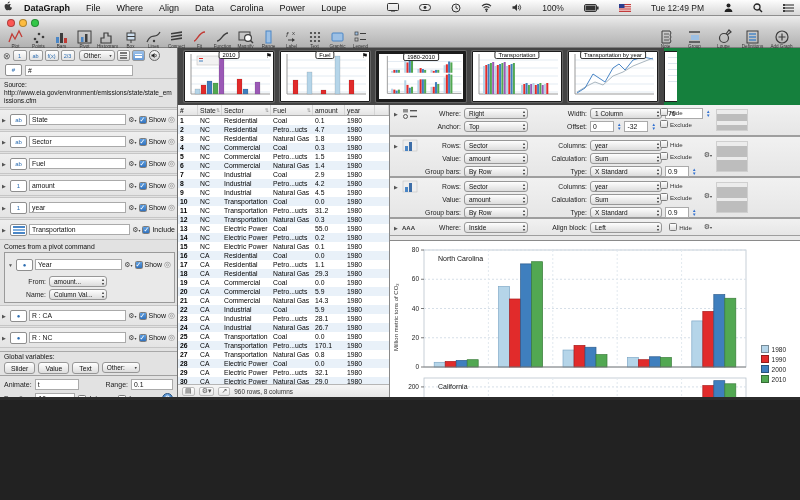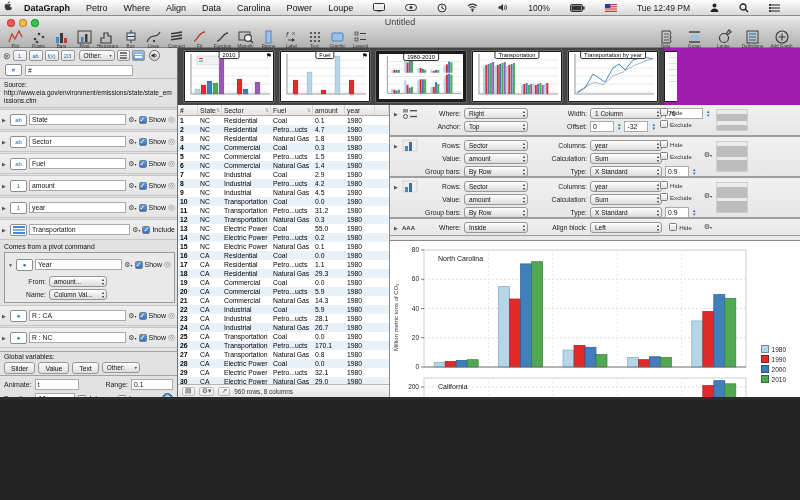--- a/index.html
+++ b/index.html
@@ -1,24 +1,24 @@
 <!DOCTYPE html>
 <html><head>
 <meta charset="utf-8">
 <style>
   html,body{margin:0;padding:0;background:#222;}
   *{box-sizing:border-box;font-family:"Liberation Sans",sans-serif;}
-  #screen{position:relative;width:800px;height:400px;overflow:hidden;background:#a21caf;border-bottom:3px solid #2b2b2b;}
+  #screen{position:relative;width:800px;height:400px;overflow:hidden;background:#15803d;border-bottom:3px solid #2b2b2b;}
   
   #menubar{position:absolute;left:0;top:0;width:800px;height:16px;background:linear-gradient(#fdfdfd,#d8d8d8);border-bottom:1px solid #8e8e8e;display:flex;align-items:center;font-size:9px;color:#111;}
   #menu-items{display:flex;align-items:center;gap:0;}
   .menu-item{padding:0 8px;cursor:default;}
   .menu-item.app{font-weight:bold;}
   #apple-logo{width:16px;text-align:center;font-size:10px;}
-  #menu-status{margin-left:auto;display:flex;align-items:center;gap:20px;padding-right:20px;font-size:8.5px;color:#222;}
+  #menu-status{margin-left:auto;display:flex;align-items:center;gap:20px;padding-right:6px;font-size:8.5px;color:#222;}
   .sicon{display:inline-flex;align-items:center;}
   
   #titlebar{position:absolute;left:0;top:16px;width:800px;height:13px;background:linear-gradient(#ececec,#cfcfcf);}
   .tl{position:absolute;top:3px;width:8px;height:8px;border-radius:50%;border:0.5px solid rgba(0,0,0,.3);}
   #win-title{position:absolute;left:0;right:0;top:1px;text-align:center;font-size:9px;color:#3c3c3c;}
   #toolbar{position:absolute;left:0;top:29px;width:800px;height:19px;background:linear-gradient(#cfcfcf,#b2b2b2);border-bottom:1px solid #7e7e7e;display:flex;align-items:flex-start;}
   .tbtn{width:23px;display:flex;flex-direction:column;align-items:center;cursor:default;}
   .tbtn svg{display:block;}
   .tbtn .tlab{font-size:4.6px;color:#333;margin-top:-1px;white-space:nowrap;}
   #toolbar-left{display:flex;padding-left:4px;}
@@ -113,21 +113,21 @@
 <div id="screen">
 
   <div id="menubar">
     <span id="apple-logo">
       <svg width="9" height="11" viewBox="0 0 9 11">
           <path d="M6.2 1.2c-.5.6-1.3 1-1.9.9-.1-.7.3-1.4.7-1.8C5.5-.2 6.3-.5 6.9-.5c0 .7-.3 1.3-.7 1.7zM7 2.6c-1 0-1.7.6-2.2.6S3.6 2.6 2.8 2.6C1.7 2.7.7 3.5.7 5.1c0 2.4 1.8 4.9 2.7 4.9.5 0 1.1-.5 1.8-.5s1.2.5 1.8.5c.9 0 2.5-2.3 2.5-3.3C8.2 6.6 7 6.2 7 4.9c0-1.1.9-1.6 1-1.7C7.6 2.7 7 2.6 7 2.6z" fill="#3a3a3a" transform="scale(0.85) translate(0,1)"></path>
         </svg>
     </span>
     <span id="menu-items">
         <span class="menu-item app">DataGraph</span>
-        <span class="menu-item">Petro</span>
+        <span class="menu-item">File</span>
         <span class="menu-item">Where</span>
         <span class="menu-item">Align</span>
         <span class="menu-item">Data</span>
         <span class="menu-item">Carolina</span>
         <span class="menu-item">Power</span>
         <span class="menu-item">Loupe</span>
       </span>
     <span id="menu-status">
       <span class="sicon">
           <svg width="12" height="9">
@@ -197,21 +197,20 @@
             <circle cx="1" cy="7" r="1" fill="#222"></circle>
           </svg>
         </span>
     </span>
   </div>
 
   <div id="titlebar">
     <span class="tl" style="left:7px;background:#fc5753"></span>
     <span class="tl" style="left:19px;background:#fdbc40"></span>
     <span class="tl" style="left:31px;background:#33c748"></span>
-    <span id="win-title">Untitled</span>
   </div>
 
   <div id="toolbar">
     <span id="toolbar-left">
         <span class="tbtn">
     <svg width="16" height="16" viewBox="0 0 16 16">
             <polyline points="1,13 4,5 7,10 11,2 14,8" stroke="#c23b35" fill="none" stroke-width="1.3"></polyline>
           </svg>
     <span class="tlab">Plot</span>
         </span>

